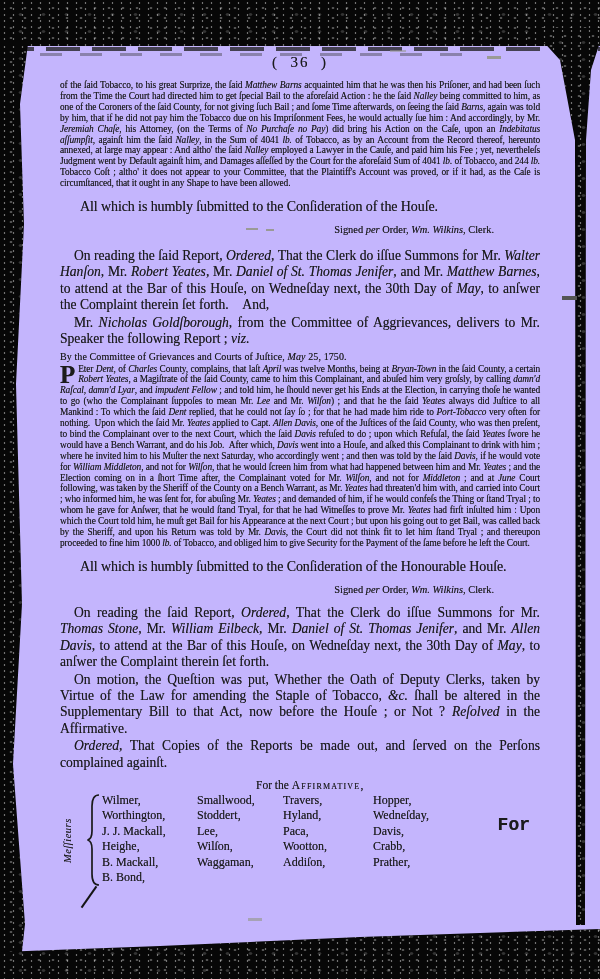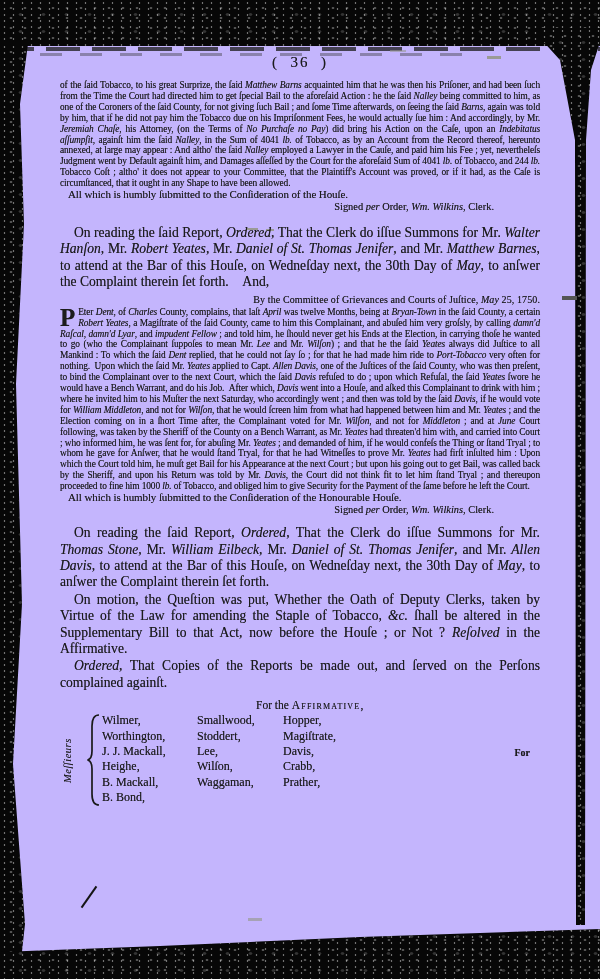--- a/index.html
+++ b/index.html
@@ -37,39 +37,39 @@
   .d2{left:390px;top:50px;width:16px;height:2px;opacity:.6;}
   .d3{left:562px;top:296px;width:15px;height:4px;background:#555;}
   .d4{left:246px;top:228px;width:12px;height:2px;}
   .d5{left:266px;top:229px;width:8px;height:2px;}
   .d6{left:248px;top:918px;width:14px;height:3px;opacity:.7;}
   
   .content{position:absolute;left:60px;top:50px;width:480px;
     text-shadow:0 0 .35px rgba(0,0,0,.55);}
   .pagenum{margin:4px 0 9px;text-align:center;font-size:15px;white-space:pre;letter-spacing:2px;}
   .sm{font-size:9.4px;line-height:10.9px;letter-spacing:-.12px;text-align:justify;margin:0;}
-  .submission{font-size:11px;line-height:11px;letter-spacing:-.1px;text-indent:8px;margin:0;}
+  .submission{font-size:14px;line-height:11px;letter-spacing:-.1px;text-indent:8px;margin:12px;}
   .signed{font-size:10.4px;line-height:12px;text-align:right;padding-right:46px;margin:1px 0 0;}
   .lg{font-size:13.6px;line-height:16.4px;text-align:justify;text-indent:14px;margin:0 0 1px;}
   .mt-l{margin-top:12px;}
   .mt-m{margin-top:9px;}
-  .committee-heading{font-size:10px;text-align:right;margin:3px 0 2px;letter-spacing:.1px;}
+  .committee-heading{font-size:10px;text-align:left;margin:3px 0 2px;letter-spacing:.1px;}
   .dropcap{float:left;font-size:25px;line-height:20px;font-weight:bold;margin:1px 3px 0 0;}
   
   .vote{position:relative;margin-top:8px;}
   .vote-heading{font-size:11.5px;margin-left:196px;}
   .affirm{font-variant:small-caps;letter-spacing:1.2px;}
   .vote-table{display:flex;margin-top:2px;}
   .messieurs-box{position:relative;flex:0 0 42px;width:42px;height:94px;}
   .messieurs{position:absolute;left:2px;top:6px;height:84px;writing-mode:vertical-rl;
     transform:rotate(180deg);font-style:italic;font-size:10.5px;letter-spacing:.5px;text-align:center;}
   .brace{position:absolute;right:2px;top:0;}
   .vote-col{font-size:12px;line-height:15.4px;white-space:nowrap;}
   .c1{width:95px;}.c2{width:86px;}.c3{width:98px;}.c4{width:90px;}
-  .catchword{position:absolute;right:10px;top:48px;font-size:10px;font-weight:bold;}
+  .catchword{position:absolute;right:10px;top:36px;font-size:18px;font-weight:bold;font-family:Liberation Mono, monospace;}
 </style>
 </head>
 <body>
 
 <div class="page">
 
   <div class="band-top speckle"></div>
   <div class="streak1"></div>
   <div class="streak2"></div>
   <div class="edge-left speckle"></div>
@@ -85,20 +85,21 @@
 
   <div class="content">
 
     <div class="pagenum">(  36  )</div>
 
     <p class="sm"><span>of the ſaid Tobacco, to his great Surprize, the ſaid </span><i>Matthew Barns</i><span> acquainted him that he was then his Priſoner, and had been ſuch from the Time the Court had directed him to get ſpecial Bail to the aforeſaid Action : he the ſaid </span><i>Nalley</i><span> being committed to him, as one of the Coroners of the ſaid County, for not giving ſuch Bail ; and ſome Time afterwards, on ſeeing the ſaid </span><i>Barns</i><span>, again was told by him, that if he did not pay him the Tobacco due on his Impriſonment Fees, he would actually ſue him : And accordingly, by Mr. </span><i>Jeremiah Chaſe</i><span>, his Attorney, (on the Terms of </span><i>No Purchaſe no Pay</i><span>) did bring his Action on the Caſe, upon an </span><i>Indebitatus aſſumpſit</i><span>, againſt him the ſaid </span><i>Nalley</i><span>, in the Sum of 4041 </span><i>lb.</i><span> of Tobacco, as by an Account from the Record thereof, hereunto annexed, at large may appear : And altho' the ſaid </span><i>Nalley</i><span> employed a Lawyer in the Cauſe, and paid him his Fee ; yet, nevertheleſs Judgment went by Default againſt him, and Damages aſſeſſed by the Court for the aforeſaid Sum of 4041 </span><i>lb.</i><span> of Tobacco, and 244 </span><i>lb.</i><span> Tobacco Coſt ; altho' it does not appear to your Committee, that the Plaintiff's Account was proved, or if it had, as the Caſe is circumſtanced, that it ought in any Shape to have been allowed.</span></p>
     <p class="submission">All which is humbly ſubmitted to the Conſideration of the Houſe.</p>
     <p class="signed"><span>Signed </span><i>per</i><span> Order, </span><i>Wm. Wilkins</i><span>, Clerk.</span></p>
 
     <p class="lg mt-l"><span>On reading the ſaid Report, </span><i>Ordered</i><span>, That the Clerk do iſſue Summons for Mr. </span><i>Walter Hanſon</i><span>, Mr. </span><i>Robert Yeates</i><span>, Mr. </span><i>Daniel of St. Thomas Jenifer</i><span>, and Mr. </span><i>Matthew Barnes</i><span>, to attend at the Bar of this Houſe, on Wedneſday next, the 30th Day of </span><i>May</i><span>, to anſwer the Complaint therein ſet forth.  And,</span></p>
+    <p class="lg"><span>Mr. </span><i>Nicholas Goldſborough</i><span>, from the Committee of Aggrievances, delivers to Mr. Speaker the following Report ; </span><i>viz.</i></p>
 
     <div class="committee-heading"><span>By the Committee of Grievances and Courts of Juſtice, </span><i>May</i><span> 25, 1750.</span></div>
     <p class="sm"><span class="dropcap">P</span><span><span>Eter </span><i>Dent</i><span>, of </span><i>Charles</i><span> County, complains, that laſt </span><i>April</i><span> was twelve Months, being at </span><i>Bryan-Town</i><span> in the ſaid County, a certain </span><i>Robert Yeates</i><span>, a Magiſtrate of the ſaid County, came to him this Complainant, and abuſed him very groſsly, by calling </span><i>damn'd Raſcal</i><span>, </span><i>damn'd Lyar</i><span>, and </span><i>impudent Fellow</i><span> ; and told him, he ſhould never get his Ends at the Election, in carrying thoſe he wanted to go (who the Complainant ſuppoſes to mean Mr. </span><i>Lee</i><span> and Mr. </span><i>Wilſon</i><span>) ; and that he the ſaid </span><i>Yeates</i><span> always did Juſtice to all Mankind : To which the ſaid </span><i>Dent</i><span> replied, that he could not ſay ſo ; for that he had made him ride to </span><i>Port-Tobacco</i><span> very often for nothing. Upon which the ſaid Mr. </span><i>Yeates</i><span> applied to Capt. </span><i>Allen Davis</i><span>, one of the Juſtices of the ſaid County, who was then preſent, to bind the Complainant over to the next Court, which the ſaid </span><i>Davis</i><span> refuſed to do ; upon which Refuſal, the ſaid </span><i>Yeates</i><span> ſwore he would have a Bench Warrant, and do his Job. After which, </span><i>Davis</i><span> went into a Houſe, and aſked this Complainant to drink with him ; where he invited him to his Muſter the next Saturday, who accordingly went ; and then was told by the ſaid </span><i>Davis</i><span>, if he would vote for </span><i>William Middleton</i><span>, and not for </span><i>Wilſon</i><span>, that he would ſcreen him from what had happened between him and Mr. </span><i>Yeates</i><span> ; and the Election coming on in a ſhort Time after, the Complainant voted for Mr. </span><i>Wilſon</i><span>, and not for </span><i>Middleton</i><span> ; and at </span><i>June</i><span> Court following, was taken by the Sheriff of the County on a Bench Warrant, as Mr. </span><i>Yeates</i><span> had threaten'd him with, and carried into Court ; who informed him, he was ſent for, for abuſing Mr. </span><i>Yeates</i><span> ; and demanded of him, if he would confeſs the Thing or ſtand Tryal ; to whom he gave for Anſwer, that he would ſtand Tryal, for that he had Witneſſes to prove Mr. </span><i>Yeates</i><span> had firſt inſulted him : Upon which the Court told him, he muſt get Bail for his Appearance at the next Court ; but upon his going out to get Bail, was called back by the Sheriff, and upon his Return was told by Mr. </span><i>Davis</i><span>, the Court did not think fit to let him ſtand Tryal ; and thereupon proceeded to fine him 1000 </span><i>lb.</i><span> of Tobacco, and obliged him to give Security for the Payment of the ſame before he left the Court.</span></span></p>
     <p class="submission">All which is humbly ſubmitted to the Conſideration of the Honourable Houſe.</p>
     <p class="signed"><span>Signed </span><i>per</i><span> Order, </span><i>Wm. Wilkins</i><span>, Clerk.</span></p>
 
     <p class="lg mt-m"><span>On reading the ſaid Report, </span><i>Ordered</i><span>, That the Clerk do iſſue Summons for Mr. </span><i>Thomas Stone</i><span>, Mr. </span><i>William Eilbeck</i><span>, Mr. </span><i>Daniel of St. Thomas Jenifer</i><span>, and Mr. </span><i>Allen Davis</i><span>, to attend at the Bar of this Houſe, on Wedneſday next, the 30th Day of </span><i>May</i><span>, to anſwer the Complaint therein ſet forth.</span></p>
     <p class="lg"><span>On motion, the Queſtion was put, Whether the Oath of Deputy Clerks, taken by Virtue of the Law for amending the Staple of Tobacco, </span><i>&amp;c.</i><span> ſhall be altered in the Supplementary Bill to that Act, now before the Houſe ; or Not ? </span><i>Reſolved</i><span> in the Affirmative.</span></p>
     <p class="lg"><i>Ordered</i><span>, That Copies of the Reports be made out, and ſerved on the Perſons complained againſt.</span></p>
 
@@ -119,23 +120,30 @@
             <div>B. Mackall,</div>
             <div>B. Bond,</div>
           </div>
         <div class="vote-col c2">
             <div>Smallwood,</div>
             <div>Stoddert,</div>
             <div>Lee,</div>
             <div>Wilſon,</div>
             <div>Waggaman,</div>
           </div>
+        <div class="vote-col c4">
+            <div>Travers,</div>
+            <div>Hyland,</div>
+            <div>Paca,</div>
+            <div>Wootton,</div>
+            <div>Addiſon,</div>
+          </div>
         <div class="vote-col c5">
             <div>Hopper,</div>
-            <div>Magiſtrate,</div>
+            <div>Wedneſday,</div>
             <div>Davis,</div>
             <div>Crabb,</div>
             <div>Prather,</div>
           </div>
       </div>
       <div class="catchword">For</div>
     </div>
 
   </div>
 </div>

